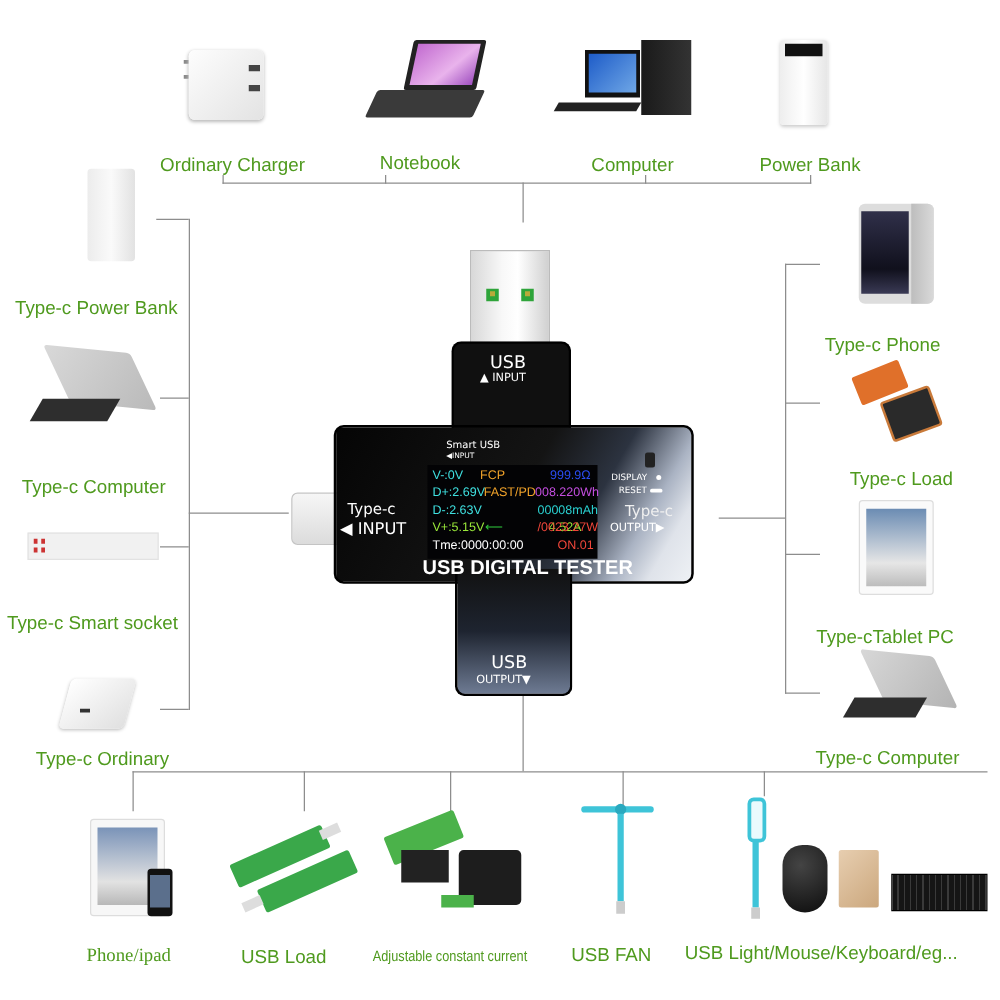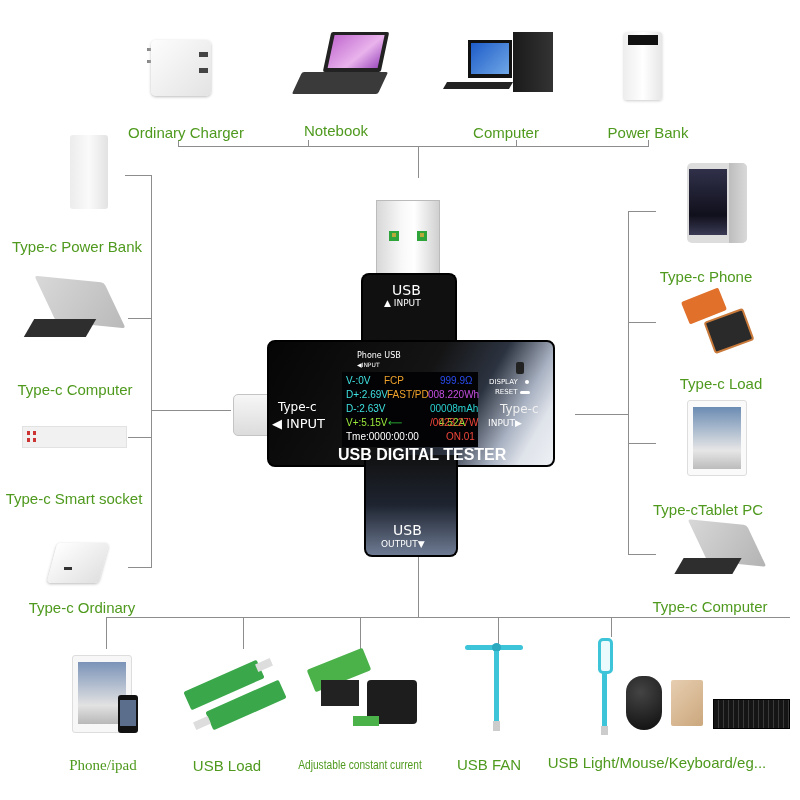--- a/index.html
+++ b/index.html
@@ -182,30 +182,30 @@
   <div class="abs" style="left:233px;top:394px;width:36px;height:40px;background:linear-gradient(180deg,#f6f6f6,#dcdcdc);border:1px solid #c4c4c4;border-radius:5px 0 0 5px;"></div>
 
   <div class="dev" style="left:361px;top:273px;width:92px;height:80px;border-radius:8px 8px 0 0;border-bottom:none;background:#101010;"></div>
   <div class="dev" style="left:267px;top:340px;width:284px;height:123px;border-radius:8px;background:linear-gradient(120deg,#050505 0%,#141414 50%,#2c3340 68%,#aab3c3 82%,#dfe3ea 90%,#eef1f5 100%);"></div>
   <div class="dev" style="left:364px;top:455px;width:90px;height:100px;border-radius:0 0 8px 8px;border-top:none;background:linear-gradient(180deg,#111 0%,#1e2430 50%,#6e7b93 100%);"></div>
 
   <div class="abs" style="left:516px;top:362px;width:8px;height:12px;background:#222;border-radius:2px;"></div>
 
   <div class="wtxt" style="left:392px;top:282px;font-size:14px;">USB</div>
   <div class="wtxt" style="left:384px;top:298px;font-size:9px;">▲ INPUT</div>
-  <div class="wtxt" style="left:357px;top:351px;font-size:8px;">Phone USB</div>
+  <div class="wtxt" style="left:357px;top:351px;font-size:8px;">Smart USB</div>
   <div class="wtxt" style="left:357px;top:361px;font-size:6px;">◀INPUT</div>
   <div class="wtxt" style="left:278px;top:400px;font-size:12px;">Type-c</div>
   <div class="wtxt" style="left:272px;top:416px;font-size:13px;">◀ INPUT</div>
   <div class="wtxt" style="left:489px;top:378px;font-size:7px;">DISPLAY</div>
   <div class="abs" style="left:525px;top:380px;width:4px;height:4px;background:#fff;border-radius:50%;"></div>
   <div class="wtxt" style="left:495px;top:388px;font-size:7px;">RESET</div>
   <div class="abs" style="left:520px;top:391px;width:10px;height:3px;background:#fff;border-radius:2px;"></div>
   <div class="wtxt" style="left:500px;top:402px;font-size:12px;color:#f0f0f0;">Type-c</div>
-  <div class="wtxt" style="left:488px;top:418px;font-size:9px;">INPUT▶</div>
+  <div class="wtxt" style="left:488px;top:418px;font-size:9px;">OUTPUT▶</div>
   <div class="wtxt" style="left:338px;top:446px;font-size:16px;font-weight:bold;font-family:'Liberation Sans',sans-serif;">USB DIGITAL TESTER</div>
   <div class="wtxt" style="left:393px;top:522px;font-size:14px;">USB</div>
   <div class="wtxt" style="left:381px;top:539px;font-size:9px;">OUTPUT▼</div>
 
   <div class="screen">
     <div class="row" style="top:2px;"><span style="color:#3fe0e0;">V-:0V</span></div>
     <div class="row" style="top:2px;left:42px;"><span style="color:#f0a22a;">FCP</span></div>
     <div class="row" style="top:2px;left:98px;"><span style="color:#2a4cf0;">999.9Ω</span></div>
     <div class="row" style="top:16px;"><span style="color:#3fe0e0;">D+:2.69V</span></div>
     <div class="row" style="top:16px;left:45px;"><span style="color:#f0a22a;">FAST/PD</span></div>

